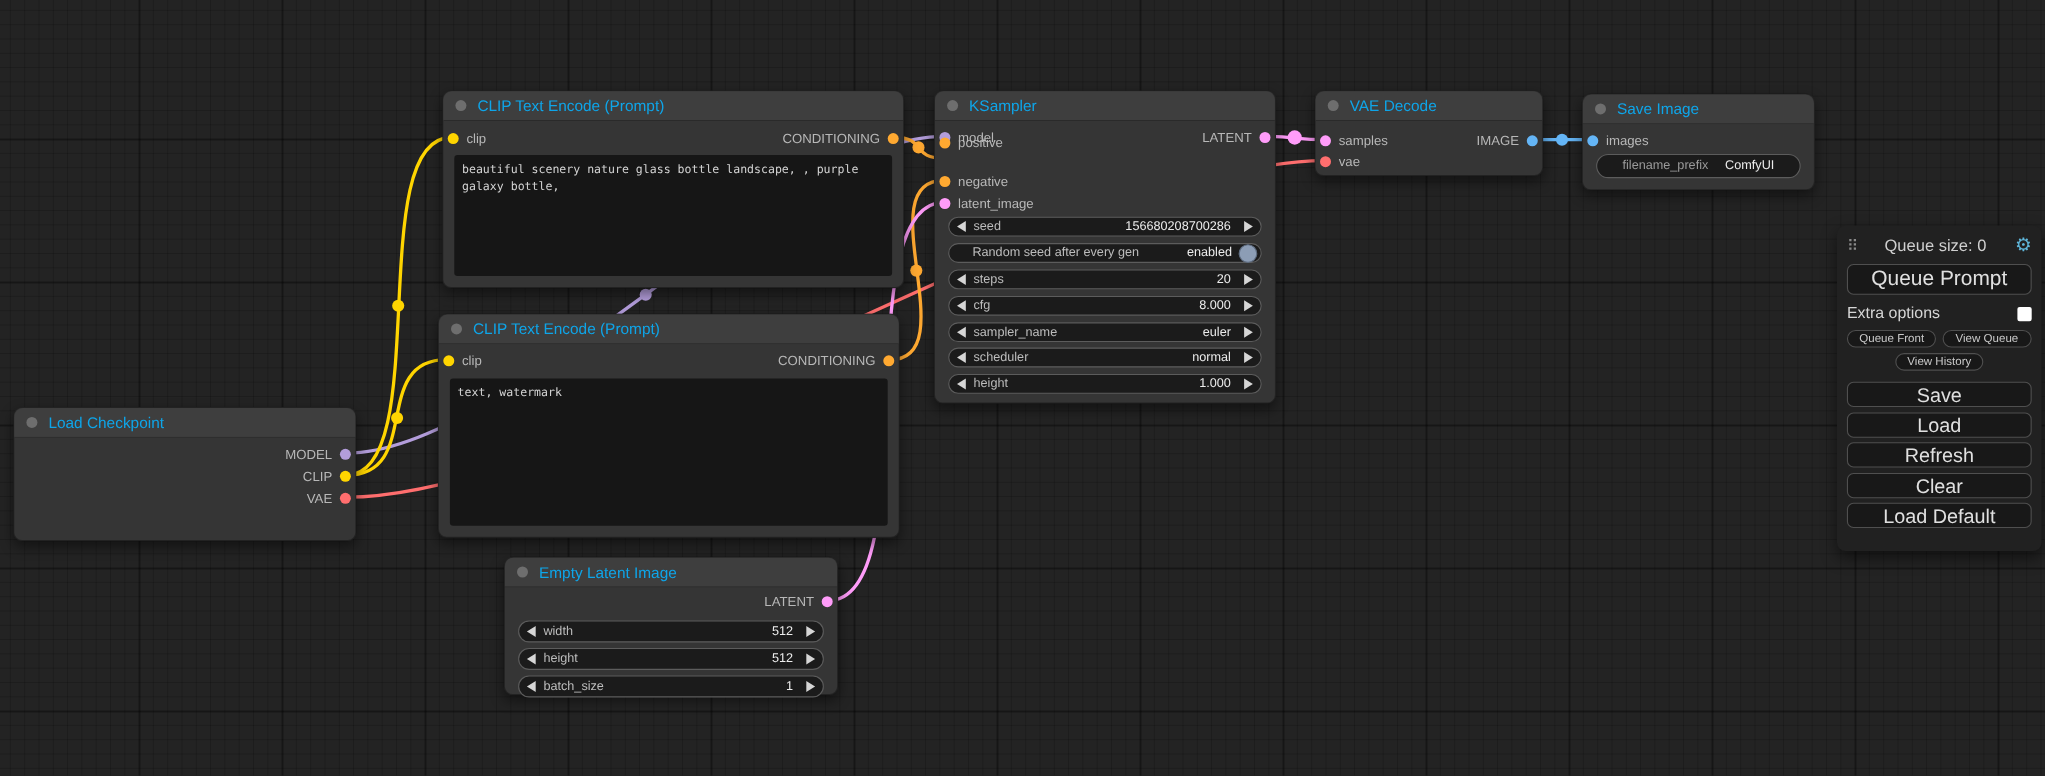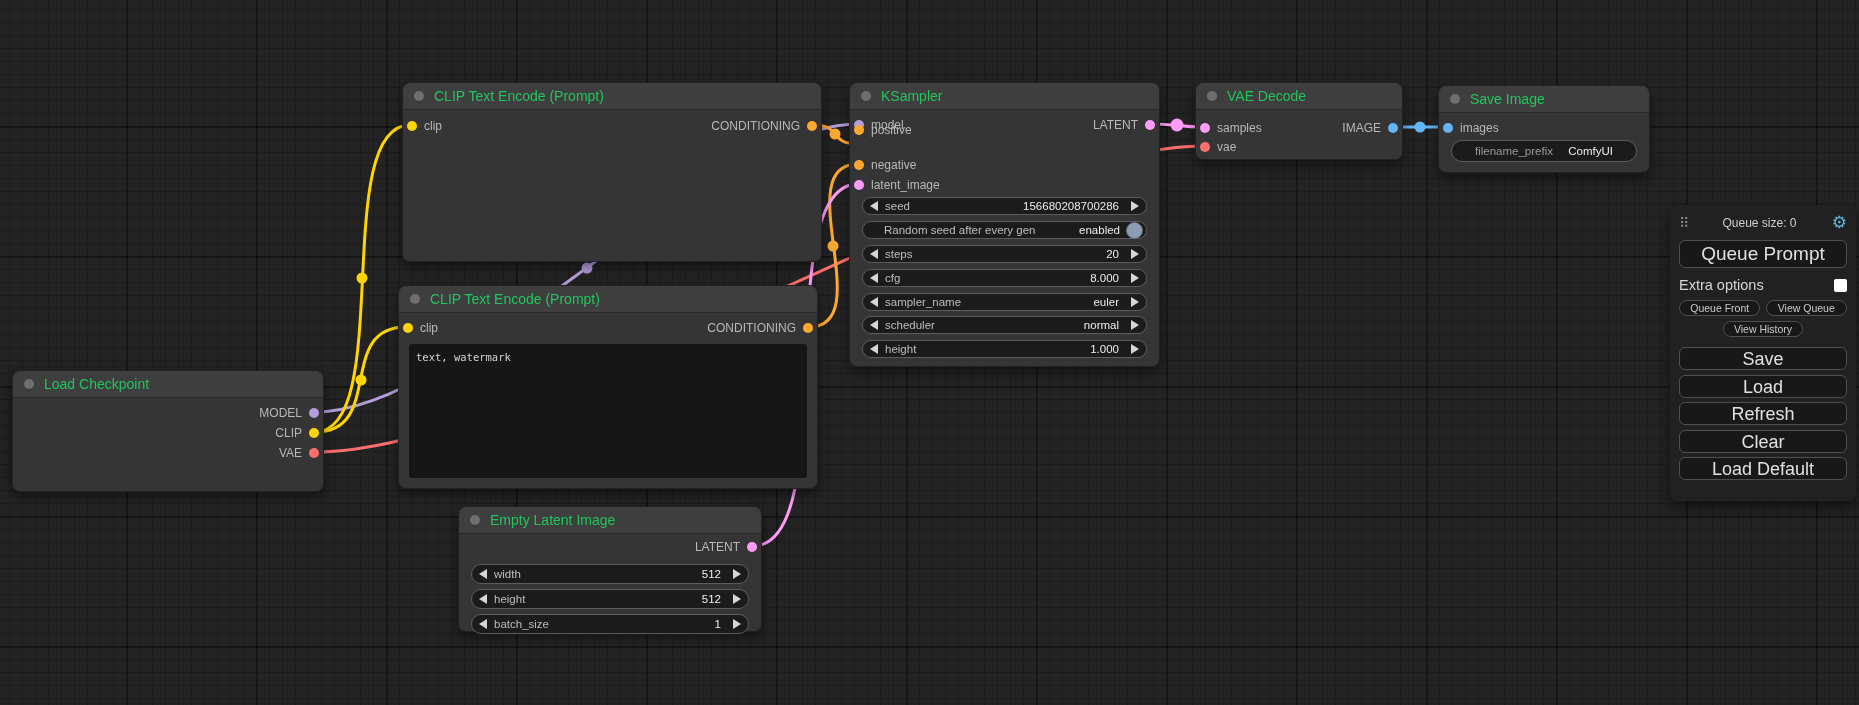--- a/index.html
+++ b/index.html
@@ -22,21 +22,21 @@
     position:absolute;z-index:2;background:#353535;border-radius:8px;
     box-shadow:0 5px 12px rgba(0,0,0,0.45);border:1px solid rgba(0,0,0,0.35);
     box-sizing:border-box;
   }
   .nheader{
     position:absolute;left:0;top:0;right:0;height:26px;background:#3e3e3e;
     border-radius:8px 8px 0 0;border-bottom:1px solid #2a2a2a;
     display:flex;align-items:center;
   }
   .cdot{width:10px;height:10px;border-radius:50%;background:#6e6e6e;margin:0 10px 0 11px;flex:0 0 auto;}
-  .ntitle{font-size:14px;color:#22c55e;white-space:nowrap;}
+  .ntitle{font-size:14px;color:#0ea5e9;white-space:nowrap;}
   .prow{position:absolute;height:20px;display:flex;align-items:center;font-size:12px;color:#b8b8b8;}
   .prow.in{left:4px;}
   .prow.out{right:4px;}
   .dot{width:10px;height:10px;border-radius:50%;flex:0 0 auto;}
   .prow.in .plab{margin-left:7px;}
   .prow.out .plab{margin-right:7px;}
   .txtarea{
     position:absolute;left:10px;right:10px;bottom:10px;background:#161616;border-radius:3px;
     font-family:"DejaVu Sans Mono",monospace;font-size:10.5px;line-height:1.55;color:#d4d4d4;
     padding:5px 7px;box-sizing:border-box;white-space:pre-wrap;word-break:break-word;overflow:hidden;
@@ -55,21 +55,21 @@
   .wval{margin-left:auto;color:#ececec;white-space:nowrap;}
   .toggle{width:15px;height:15px;border-radius:50%;background:#8c9db5;border:1px solid #5e6c80;margin-left:6px;margin-right:-4px;flex:0 0 auto;}
   
   #queue-panel{
     position:absolute;z-index:3;left:1670px;top:205px;width:186px;height:296px;
     background:#212121;border-radius:8px;box-shadow:0 6px 14px rgba(0,0,0,0.5);
     box-sizing:border-box;padding:8px 9px;
   }
   .qhead{display:flex;align-items:center;height:20px;margin-bottom:7px;}
   .drag-handle{color:#8a8a8a;font-size:14px;line-height:12px;letter-spacing:-2px;}
-  .qsize{flex:1;text-align:center;font-size:12px;color:#cfcfcf;}
+  .qsize{flex:1;text-align:center;font-size:15px;color:#cfcfcf;}
   .gear{color:#5fb6da;font-size:17px;line-height:16px;}
   .qbtn{
     background:#181818;border:1px solid #4f4f4f;color:#e0e0e0;border-radius:6px;
     width:100%;box-sizing:border-box;text-align:center;cursor:pointer;
     font-family:"Liberation Sans",sans-serif;
   }
   #queue-prompt-btn{height:28px;font-size:19px;margin-bottom:8px;}
   .extra-row{display:flex;align-items:center;justify-content:space-between;height:18px;margin-bottom:6px;}
   .extra-lab{font-size:14.5px;color:#d6d6d6;margin-right:7px;}
   .checkbox{width:13px;height:13px;background:#ffffff;border-radius:2px;}
@@ -131,20 +131,21 @@
     <span class="ntitle">CLIP Text Encode (Prompt)</span>
   </div>
   <div class="prow in" style="top:33px">
     <span class="dot" style="background: rgb(255, 213, 0);"></span>
     <span class="plab">clip</span>
   </div>
   <div class="prow out" style="top:33px">
     <span class="plab">CONDITIONING</span>
     <span class="dot" style="background: rgb(255, 169, 49);"></span>
   </div>
+  <div class="txtarea" style="top:58px">beautiful scenery nature glass bottle landscape, , purple galaxy bottle,</div>
 </div>
 
 <div class="node" style="left:398px;top:285px;width:420px;height:204px;">
   <div class="nheader">
     <span class="cdot"></span>
     <span class="ntitle">CLIP Text Encode (Prompt)</span>
   </div>
   <div class="prow in" style="top:32px">
     <span class="dot" style="background: rgb(255, 213, 0);"></span>
     <span class="plab">clip</span>

